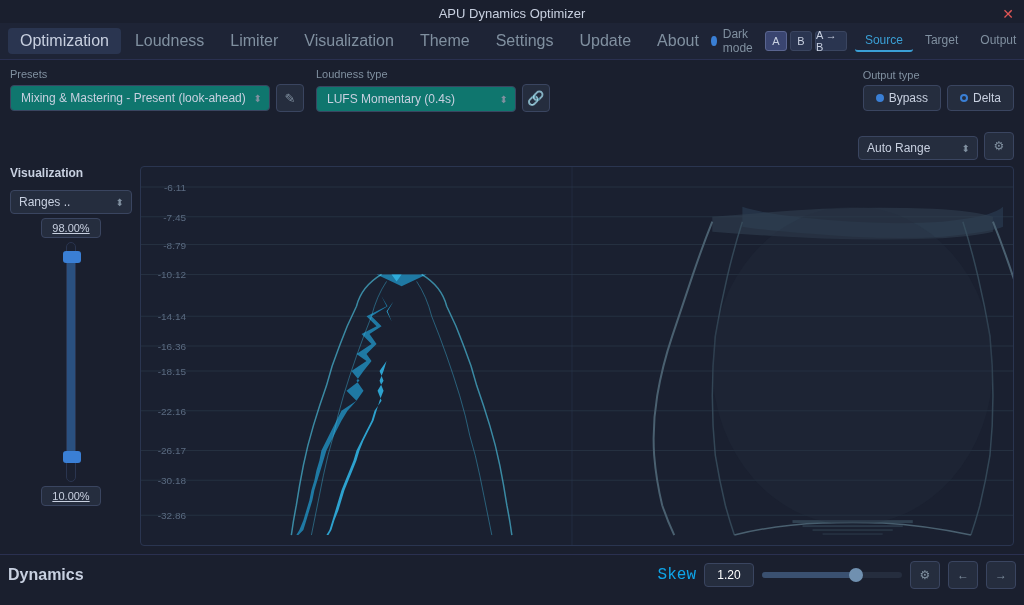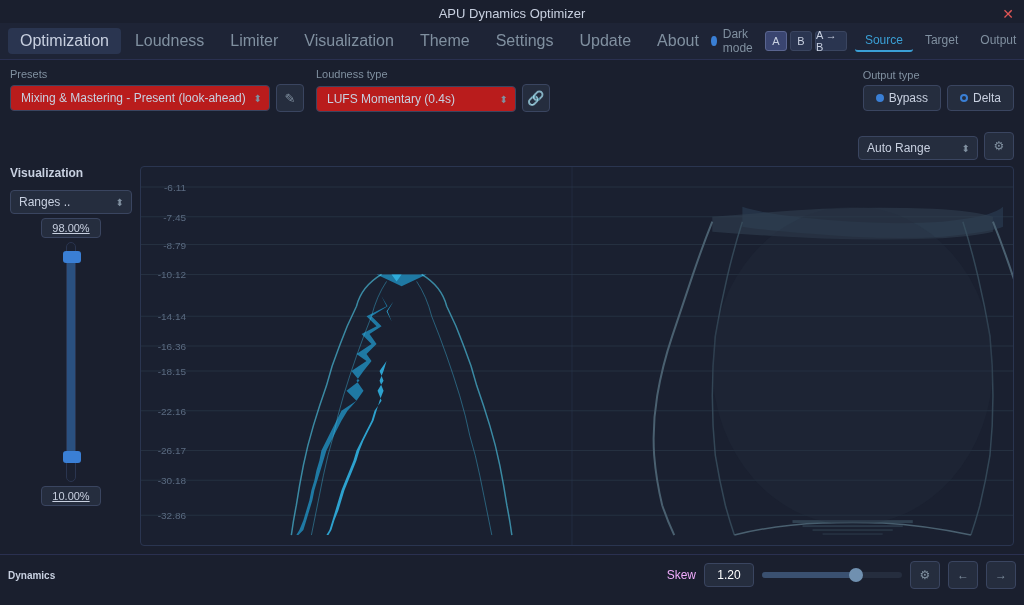--- a/index.html
+++ b/index.html
@@ -124,21 +124,21 @@
     .control-label {
       font-size: 11px;
       color: #8090a0;
     }
     .preset-row {
       display: flex;
       gap: 6px;
       align-items: center;
     }
     .preset-select {
-      background: #b91c1c;
+      background: #0f766e;
       border: 1px solid #3a4560;
       color: #c8d0e0;
       padding: 5px 10px;
       border-radius: 4px;
       font-size: 12px;
       width: 260px;
       cursor: pointer;
       appearance: none;
       -webkit-appearance: none;
     }
@@ -316,28 +316,29 @@
     }
     .bottom-bar {
       display: flex;
       align-items: center;
       gap: 8px;
       padding: 6px 8px;
       background: #1a1f2e;
       border-top: 1px solid #2a3050;
     }
     .dynamics-label {
-      font-size: 10px;
+      font-size: 16px;
       color: #c8d0e0;
       font-weight: 600;
       margin-right: auto;
     }
     .skew-label {
-      font-size: 12px;
-      color: #f0abfc;
+      font-size: 16px;
+      color: #0ea5e9;
+      font-family: Liberation Mono, monospace;
     }
     .skew-value {
       background: #252d3e;
       border: 1px solid #3a4560;
       border-radius: 4px;
       padding: 4px 10px;
       font-size: 12px;
       color: #ffffff;
       min-width: 50px;
       text-align: center;

